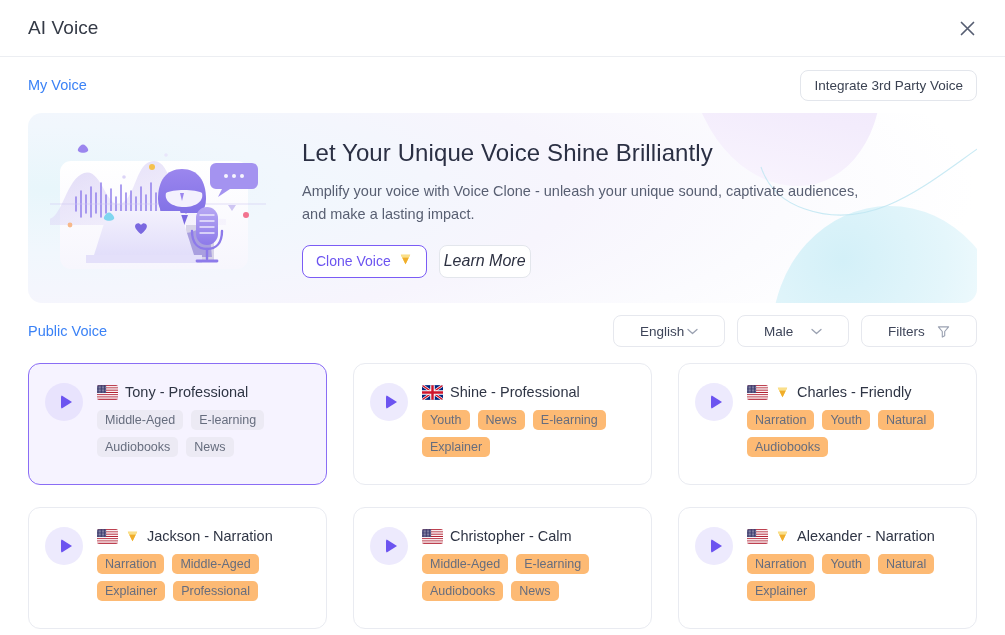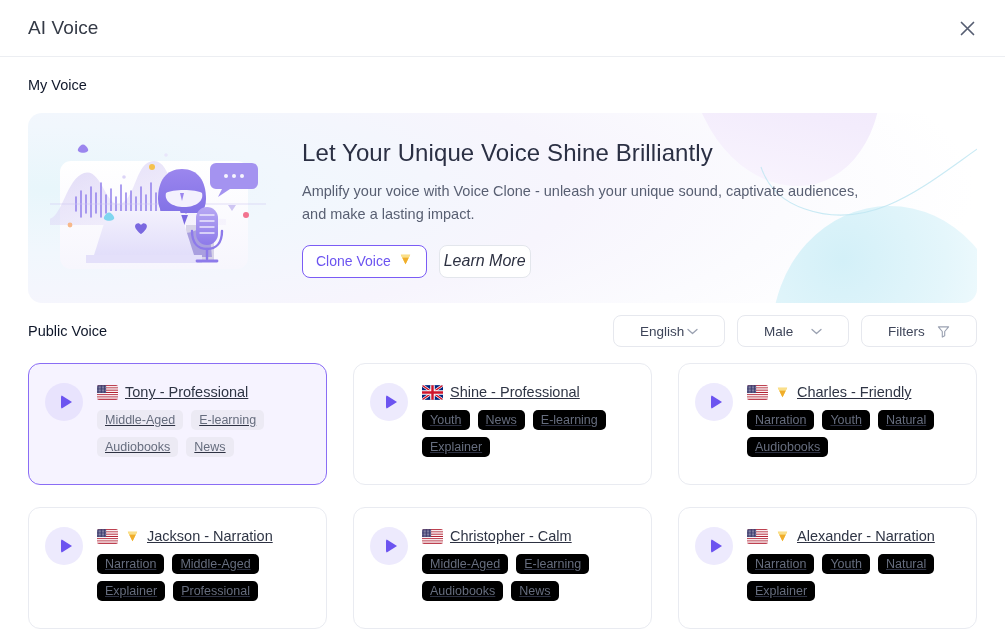--- a/index.html
+++ b/index.html
@@ -29,21 +29,21 @@
   }
   .close-btn svg { display: block; }
 
   
   .body { padding: 0 28px; position: relative; }
 
   .section-row {
     display: flex; align-items: center;
     height: 56px;
   }
-  .section-title { font-size: 14.5px; color: #0f172a; }
+  .section-title { font-size: 14.5px; color: #3b82f6; }
   .section-row .spacer { flex: 1; }
 
   .outline-btn {
     border: 1px solid #e3e6ec; background: #fff;
     border-radius: 8px;
     height: 31px; padding: 0 13px;
     font-size: 13.5px; color: #3b4252;
     display: inline-flex; align-items: center;
     cursor: pointer;
     font-family: "Liberation Sans", sans-serif;
@@ -125,21 +125,20 @@
   .select-box.wide { width: 116px; }
   .select-label { flex: 1; }
   .chev { color: #9aa1b1; display: flex; }
 
   
   .grid {
     display: grid;
     grid-template-columns: repeat(3, 1fr);
     gap: 22px 26px;
     margin-top: 4px;
-    text-decoration: underline;
   }
   .voice-card {
     border: 1px solid #e9ebf1; background: #fff;
     border-radius: 12px;
     padding: 18px 16px 16px 16px;
     display: flex; gap: 14px;
     min-height: 122px;
     cursor: pointer;
   }
   .voice-card.selected {
@@ -163,21 +162,21 @@
   }
   .voice-main { flex: 1; min-width: 0; }
   .voice-head {
     display: flex; align-items: center; gap: 7px;
     margin-bottom: 10px; margin-top: 2px;
   }
   .flag { width: 21px; height: 15px; border-radius: 2px; display:block; flex:0 0 auto; }
   .voice-name { font-size: 14.5px; color: #2f3545; white-space: nowrap; }
   .tags { display: flex; flex-wrap: wrap; gap: 7px 8px; }
   .tag {
-    background: #000000; color: #666d7e;
+    background: #fdba74; color: #666d7e;
     border-radius: 5px;
     padding: 3px 8px;
     font-size: 12.5px;
     white-space: nowrap;
   }
   .voice-card.selected .tag { background: #eceaf4; }
 </style>
 </head>
 <body>
 
@@ -193,20 +192,21 @@
         </svg>
       </span>
     </div>
   </div>
 
   <div class="body">
 
     <div class="section-row">
       <div class="section-title">My Voice</div>
       <div class="spacer"></div>
+      <button class="outline-btn">Integrate 3rd Party Voice</button>
     </div>
 
     <div class="banner">
       <div class="blob-purple"></div>
       <div class="blob-cyan"></div>
       <div class="blob-line">
         <svg width="230" height="120" viewBox="0 0 230 120" fill="none">
           <path d="M230 0 C175 38, 120 88, 52 64 C28 56, 14 40, 8 22" stroke="#bfe6f2" stroke-width="1.1" fill="none" opacity="0.85"></path>
         </svg>
       </div>

